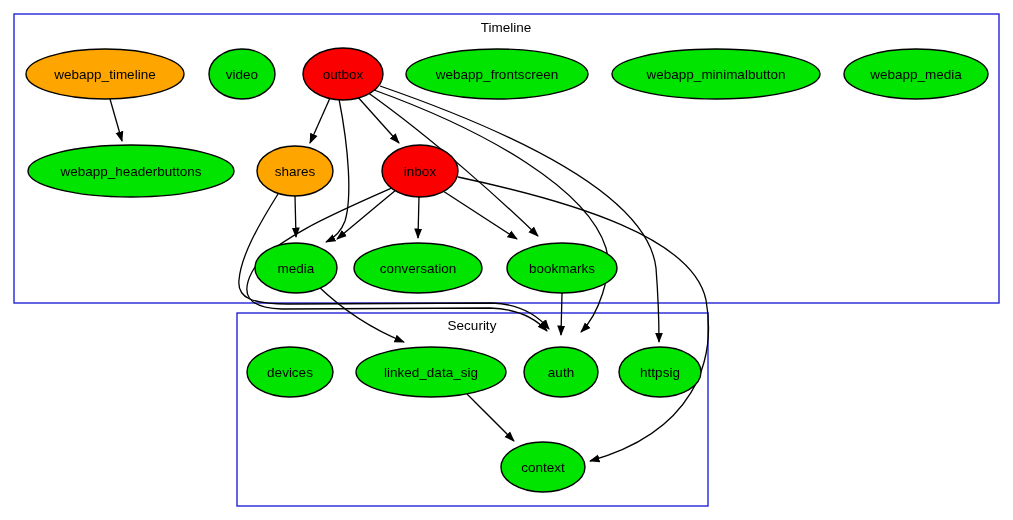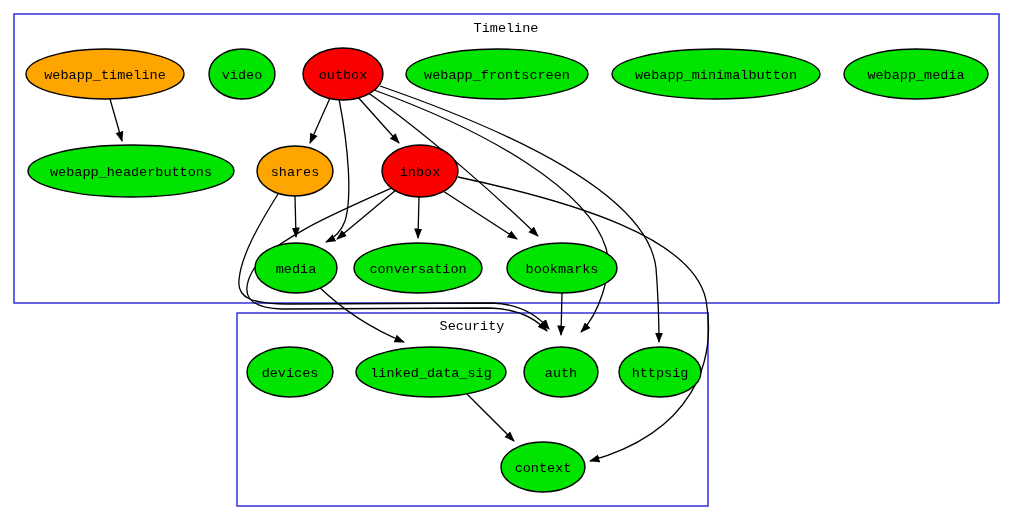--- a/index.html
+++ b/index.html
@@ -1,21 +1,21 @@
 <!DOCTYPE html>
 <html><head>
 <meta charset="utf-8">
 <style>
   html, body { margin: 0; padding: 0; background: #ffffff; }
   .canvas {
     position: relative;
     width: 1013px;
     height: 520px;
     background: #ffffff;
-    font-family: Liberation Mono, monospace;
+    font-family: Liberation Sans, sans-serif;
   }
   svg { position: absolute; top: 0; left: 0; }
   .cluster-rect { fill: none; stroke: #2424d9; stroke-width: 1.4; }
   .cluster-label { font-size: 13.5px; fill: #000000; text-anchor: middle; }
   .edge { fill: none; stroke: #000000; stroke-width: 1.3; }
   .node-ellipse { stroke: #000000; stroke-width: 1.4; }
   .node-label { font-size: 13.5px; fill: #000000; text-anchor: middle; }
 </style>
 </head>
 <body>

